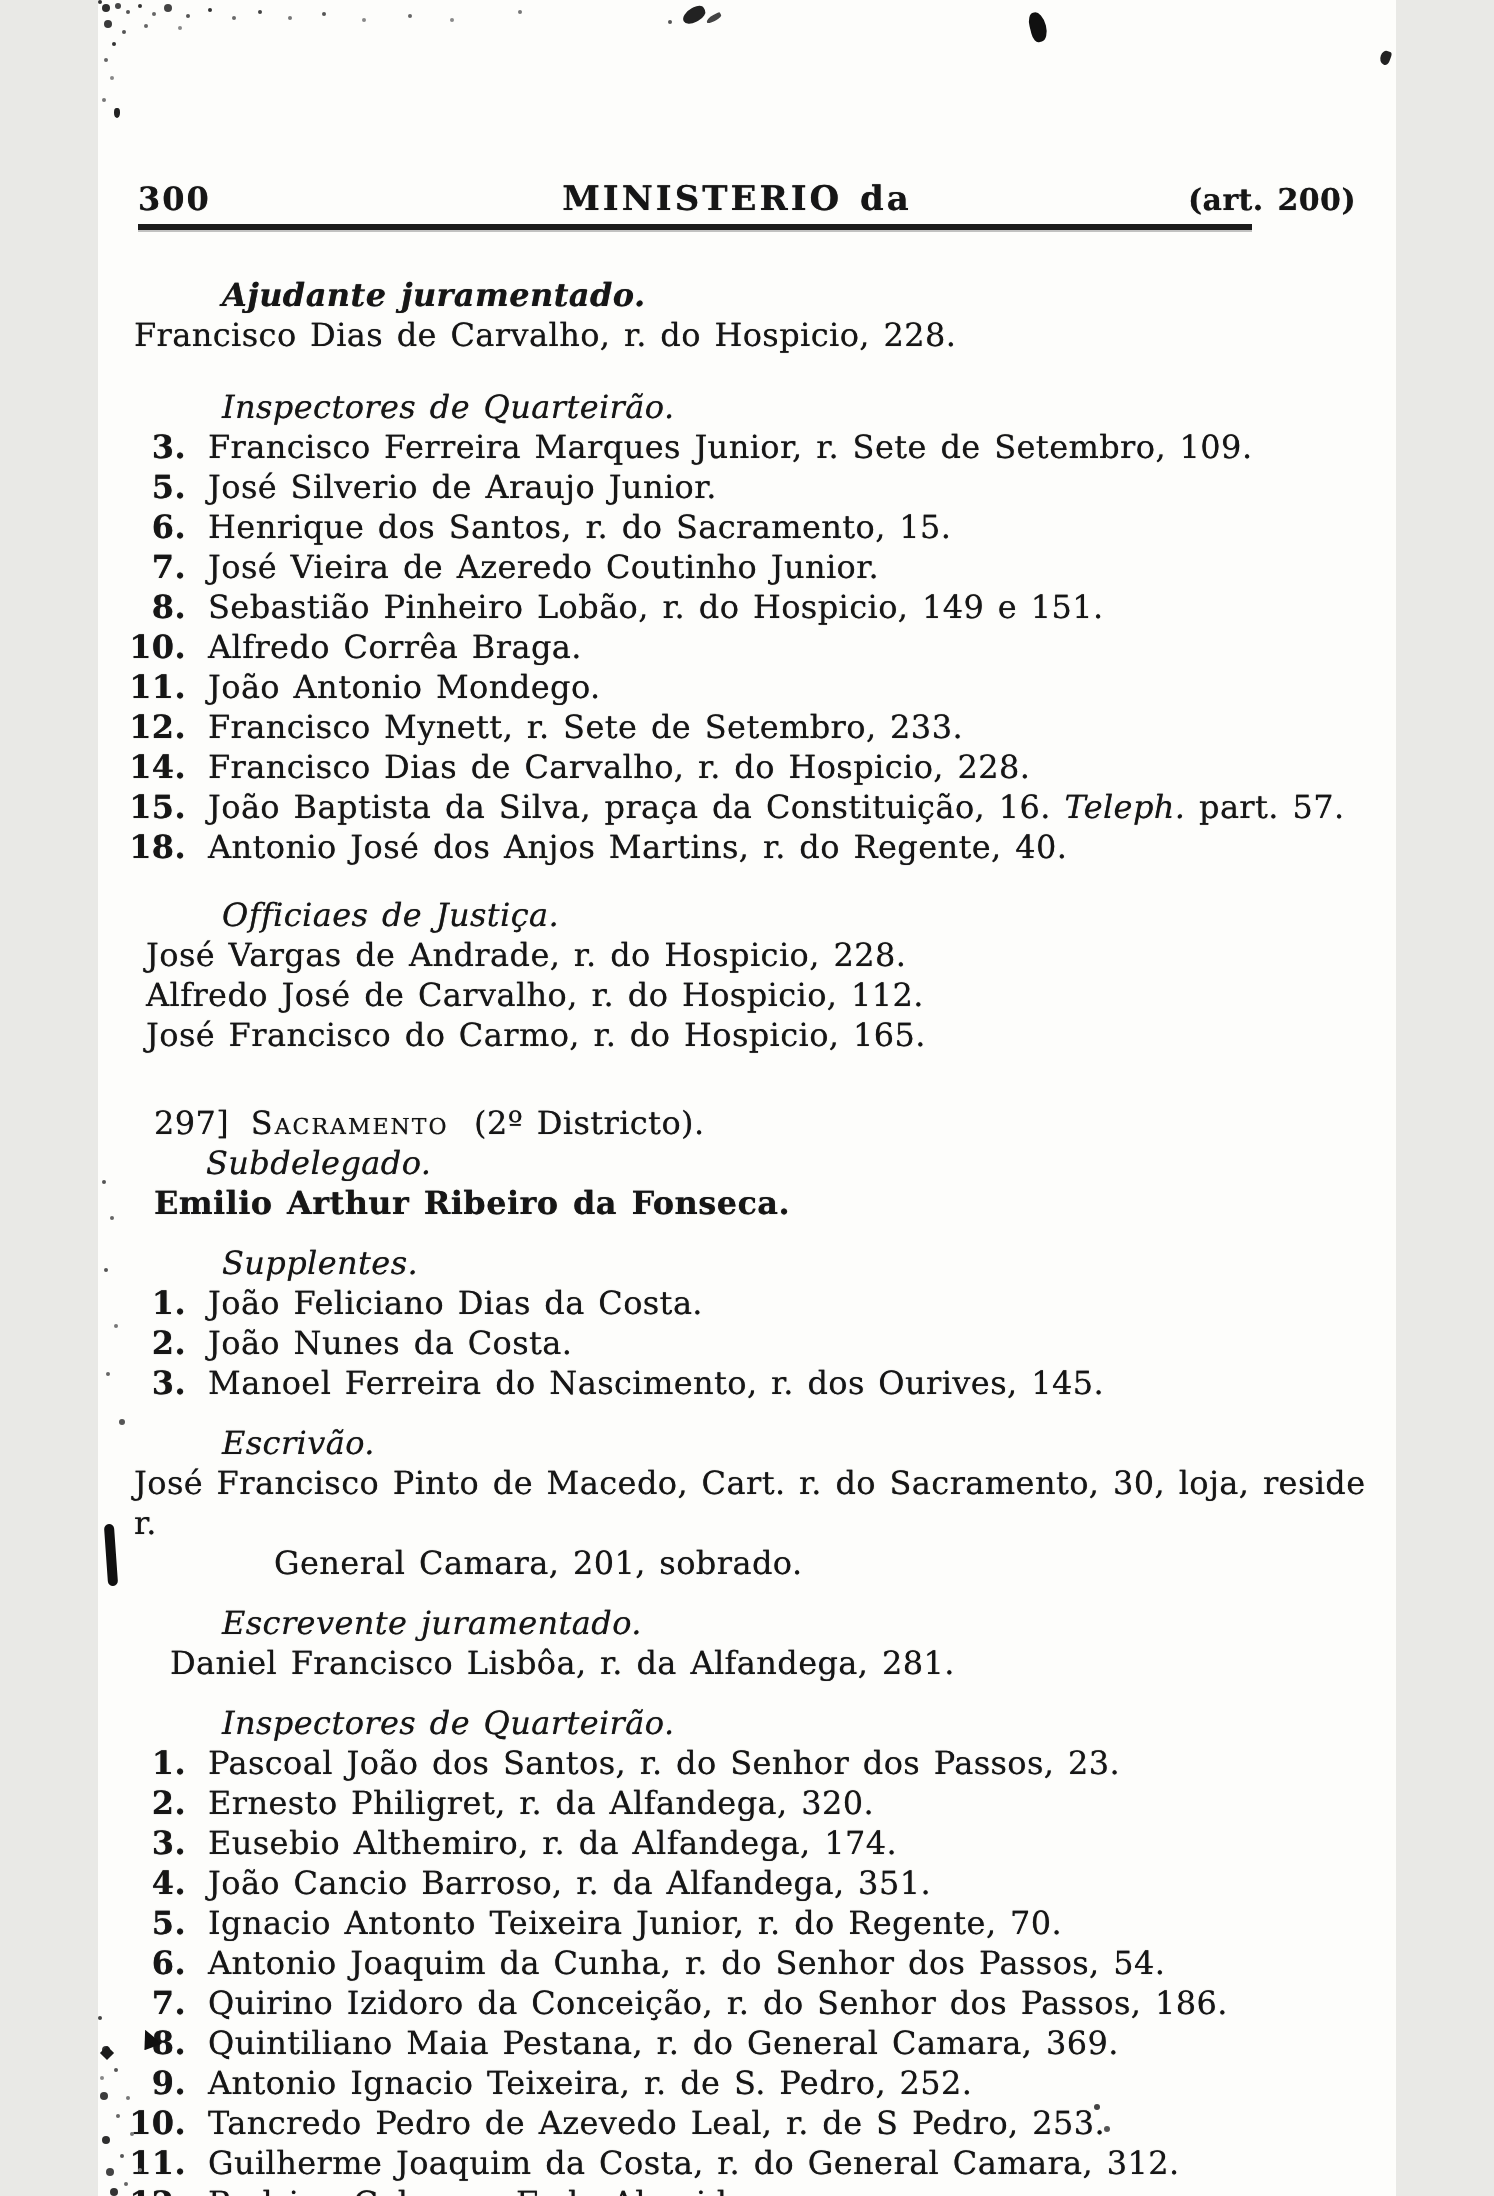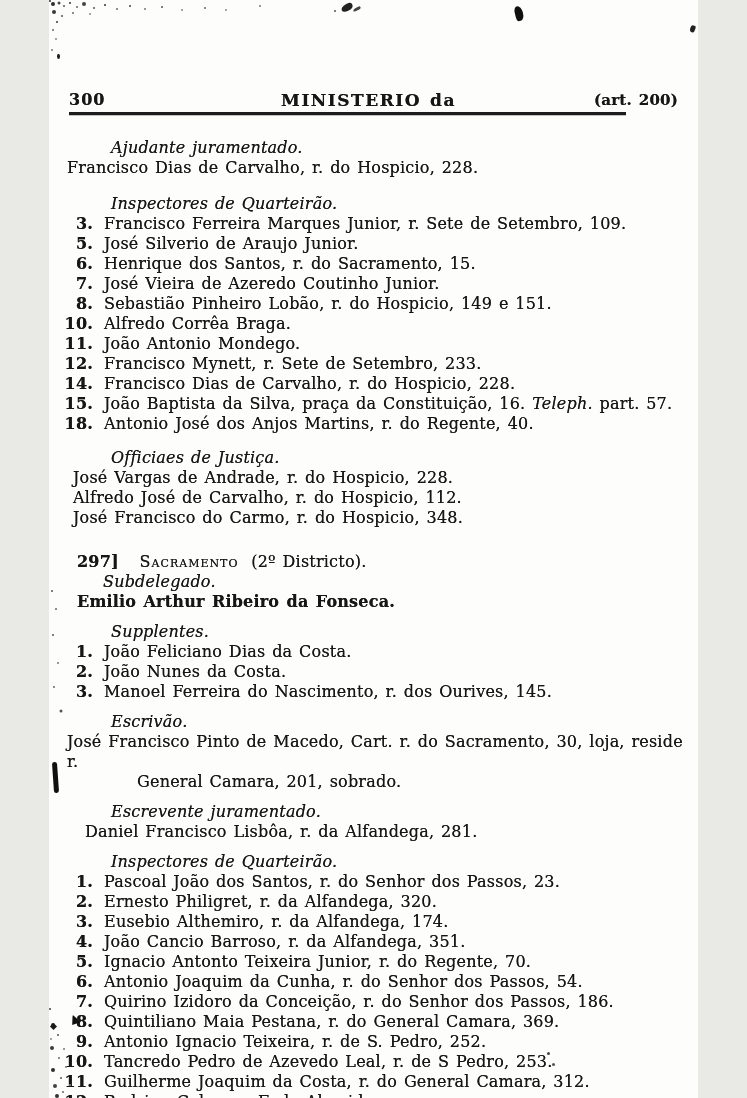--- a/index.html
+++ b/index.html
@@ -26,31 +26,31 @@
   .header .title{ flex:1; text-align:center; font-weight:bold; font-size:17px; letter-spacing:1.5px; }
   .header .artref{ width:120px; text-align:right; font-weight:bold; font-size:15px;margin-top:48px; }
   .header-rule{
     margin:2px 72px 0 20px;
     height:3px; background:#1c1c1c;
     box-shadow:0 1px 0 rgba(20,20,20,.25);
   }
   
   .sec-heading{ margin-left:62px; font-style:italic; }
   .sec-heading.sub{ margin-left:54px; }
-  .mt23{ margin-top:23px; } .mt16{ margin-top:16px; } .mt14{ margin-top:14px; }
+  .mt23{ margin-top:23px;font-weight:bold; } .mt16{ margin-top:16px; } .mt14{ margin-top:14px; }
   .mt24{ margin-top:24px; } .mt10{ margin-top:10px; }
   .entry{ margin-left:18px; }
   .entry.b{ margin-left:24px; } .entry.c{ margin-left:28px;font-weight:bold; } .entry.d{ margin-left:36px; }
   .hang2{ margin-left:88px; }
   .list{ padding-left:14px; }
   .list .row{ display:flex; }
   .list .num{ flex:none; width:30px; text-align:right; margin-right:11px; font-weight:bold; }
   .list .txt{ flex:1; }
   .district{ padding-left:28px; }
-  .district .dnum{ font-weight:bold; margin-right:14px; }
+  .district .dnum{ font-weight:normal; margin-right:4px; }
   .district .dname{ font-variant:small-caps; letter-spacing:1px; margin-right:6px; }
   i{ }
   
   .noise{ position:absolute; pointer-events:none; }
   .speck-tl{ top:0; left:0; width:2px; height:2px; background:#333; border-radius:50%;
     box-shadow:3px 3px 0 1px #2e2e2e,9px 2px 0 .5px #474747,14px 5px 0 0 #555,
     20px 2px 0 0 #333,27px 6px 0 0 #666,34px 3px 0 1px #444,44px 7px 0 0 #555,
     55px 4px 0 0 #333,67px 8px 0 0 #6a6a6a,80px 5px 0 0 #444,95px 8px 0 0 #777,
     112px 6px 0 0 #555,132px 9px 0 0 #888,155px 7px 0 0 #666,176px 9px 0 0 #8a8a8a,
     4px 11px 0 1px #3a3a3a,12px 15px 0 0 #555,7px 21px 0 0 #333,3px 29px 0 0 #666,
@@ -168,21 +168,21 @@
       <div class="row">
         <span class="num">18.</span>
         <span class="txt"><span>Antonio José dos Anjos Martins, r. do Regente, 40.</span></span>
       </div>
     </div>
 
   <div class="sec-heading mt14">Officiaes de Justiça.</div>
   <div class="plain b">
       <div class="entry b"><span>José Vargas de Andrade, r. do Hospicio, 228.</span></div>
       <div class="entry b"><span>Alfredo José de Carvalho, r. do Hospicio, 112.</span></div>
-      <div class="entry b"><span>José Francisco do Carmo, r. do Hospicio, 348.</span></div>
+      <div class="entry b"><span>José Francisco do Carmo, r. do Hospicio, 165.</span></div>
     </div>
 
   <div class="district mt24">
     <span class="dnum">297]</span>
     <span class="dname">Sacramento</span>
     <span class="ddet">(2º Districto).</span>
   </div>
 
   <div class="sec-heading sub">Subdelegado.</div>
   <div class="entry c">Emilio Arthur Ribeiro da Fonseca.</div>

